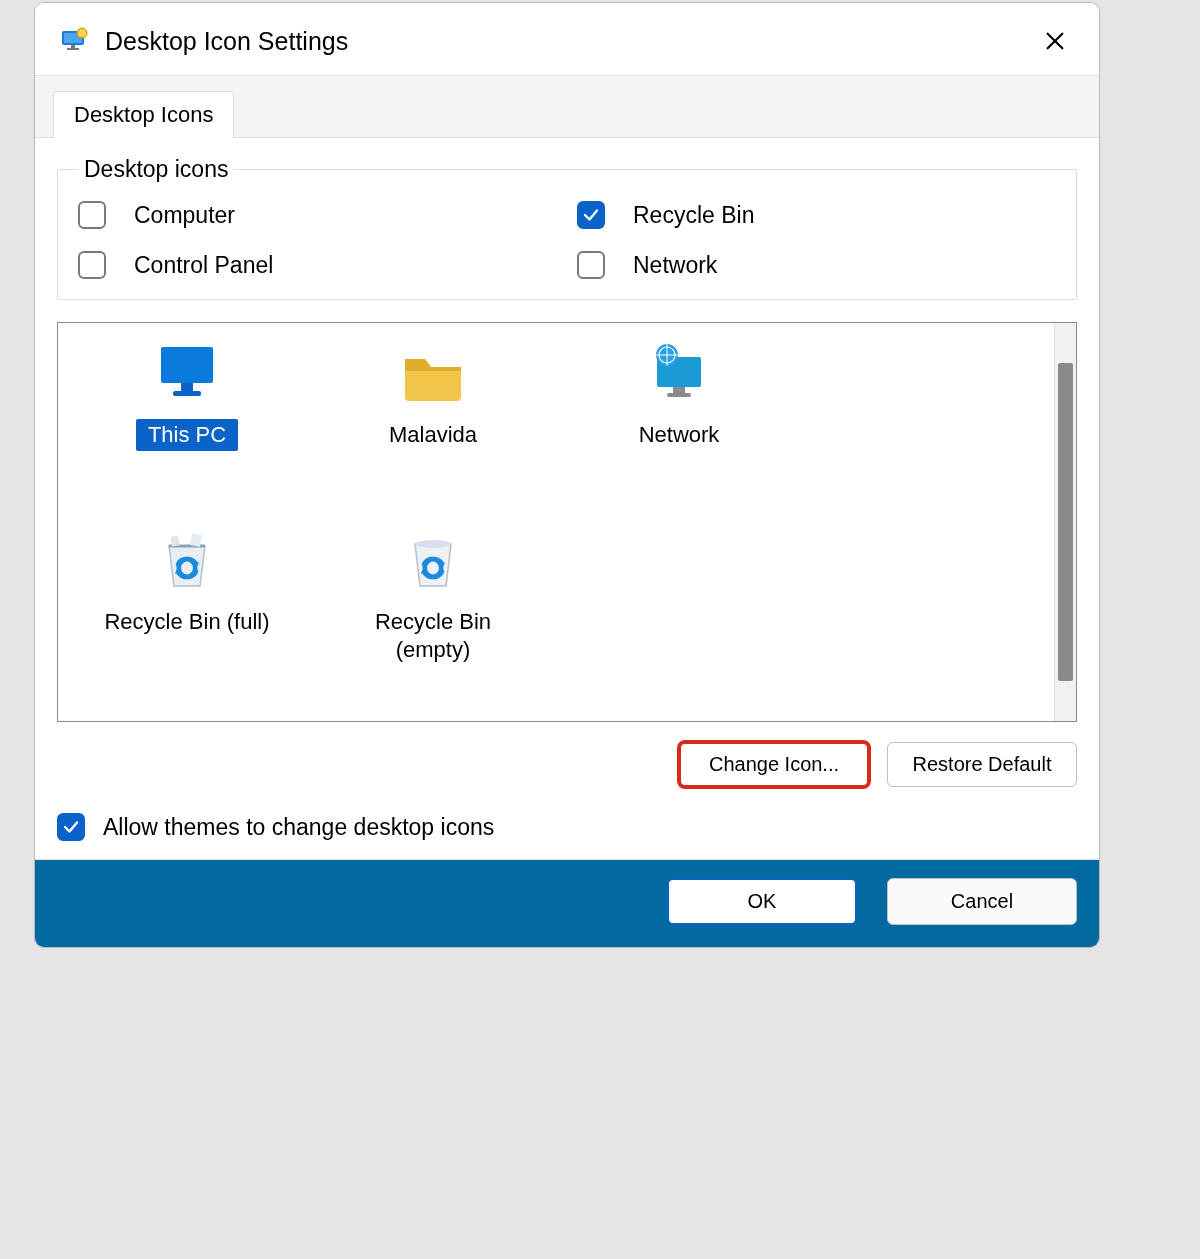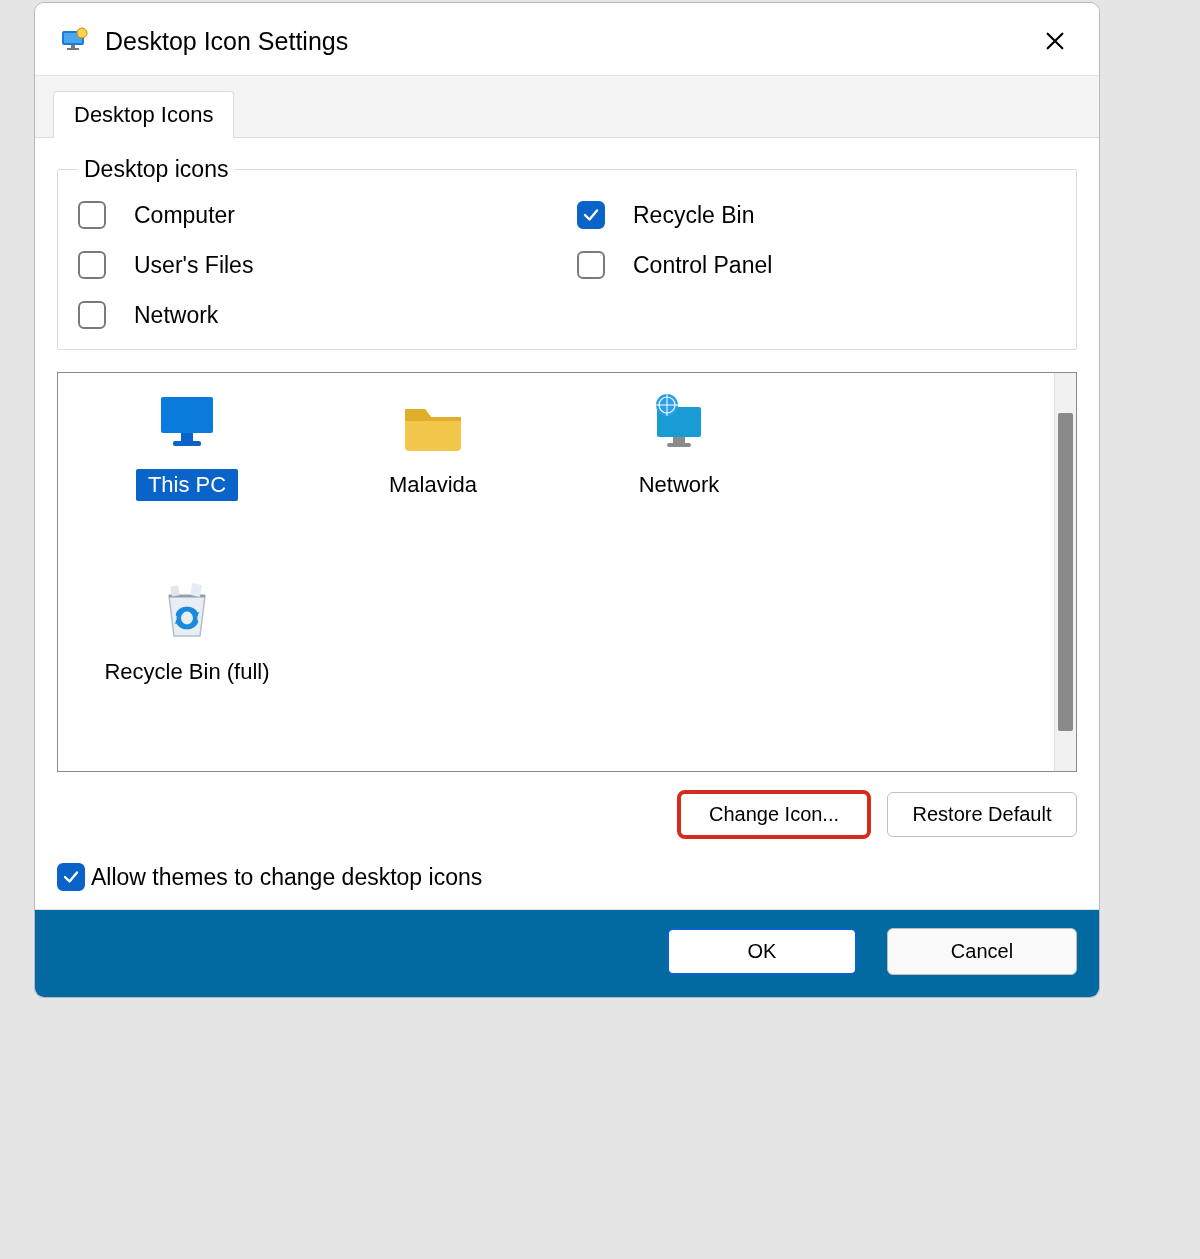--- a/index.html
+++ b/index.html
@@ -176,21 +176,21 @@
     cursor: pointer;
     color: #000;
     min-width: 190px;
     text-align: center;
   }
   .btn.highlight-red {
     outline: 4px solid #d62a1a;
     outline-offset: -2px;
   }
   .allow-row {
-    display: flex; align-items: center; gap: 6px;
+    display: flex; align-items: center; gap: 18px;
     font-size: 23px; color: #000;
   }
 
   .footer {
     background: #0369a1;
     border-top: 1px solid #e3e3e3;
     padding: 18px 22px 22px 22px;
     display: flex;
     justify-content: flex-end;
     gap: 30px;
@@ -256,24 +256,20 @@
         <label class="check-item">
           <span class="cbox checked">
             <svg viewBox="0 0 24 24">
                   <path d="M4 12 L10 18 L20 6" stroke="#fff" stroke-width="3.2" fill="none" stroke-linecap="round" stroke-linejoin="round"></path>
                 </svg>
           </span>
           <span>Recycle Bin</span>
         </label>
         <label class="check-item">
           <span class="cbox"></span>
-          <span>User's Files</span>
-        </label>
-        <label class="check-item">
-          <span class="cbox"></span>
           <span>Control Panel</span>
         </label>
         <label class="check-item">
           <span class="cbox"></span>
           <span>Network</span>
         </label>
       </div>
     </fieldset>
 
     <div class="icon-list">
@@ -327,20 +323,35 @@
                 <path d="M-10 -4 a10 10 0 1 1 0 8" fill="none" stroke="#1a8bdc" stroke-width="5" stroke-linecap="round"></path>
                 <path d="M-14 6 l4 -4 l4 4 z" fill="#1a8bdc"></path>
                 <path d="M10 4 a10 10 0 1 1 0 -8" fill="none" stroke="#1a8bdc" stroke-width="5" stroke-linecap="round"></path>
                 <path d="M14 -6 l-4 4 l-4 -4 z" fill="#1a8bdc"></path>
               </g>
             </svg>
           </span>
           <span class="icon-label">Recycle Bin (full)</span>
         </div>
 
+        <div class="icon-item">
+          <span class="icon-graphic">
+            <svg viewBox="0 0 72 72">
+              <path d="M18 18 h36 l-5 42 h-26 z" fill="#eef2f7" stroke="#b5bfca" stroke-width="1.5"></path>
+              <ellipse cx="36" cy="18" rx="18" ry="4" fill="#d7e0ea"></ellipse>
+              <g transform="translate(36 42) scale(0.9)">
+                <path d="M-10 -4 a10 10 0 1 1 0 8" fill="none" stroke="#1a8bdc" stroke-width="5" stroke-linecap="round"></path>
+                <path d="M-14 6 l4 -4 l4 4 z" fill="#1a8bdc"></path>
+                <path d="M10 4 a10 10 0 1 1 0 -8" fill="none" stroke="#1a8bdc" stroke-width="5" stroke-linecap="round"></path>
+                <path d="M14 -6 l-4 4 l-4 -4 z" fill="#1a8bdc"></path>
+              </g>
+            </svg>
+          </span>
+          <span class="icon-label">Recycle Bin (empty)</span>
+        </div>
 
       </div>
       <div class="scrollbar">
         <div class="scrollbar-thumb"></div>
       </div>
     </div>
 
     <div class="action-row">
       <button class="btn highlight-red">Change Icon...</button>
       <button class="btn">Restore Default</button>

